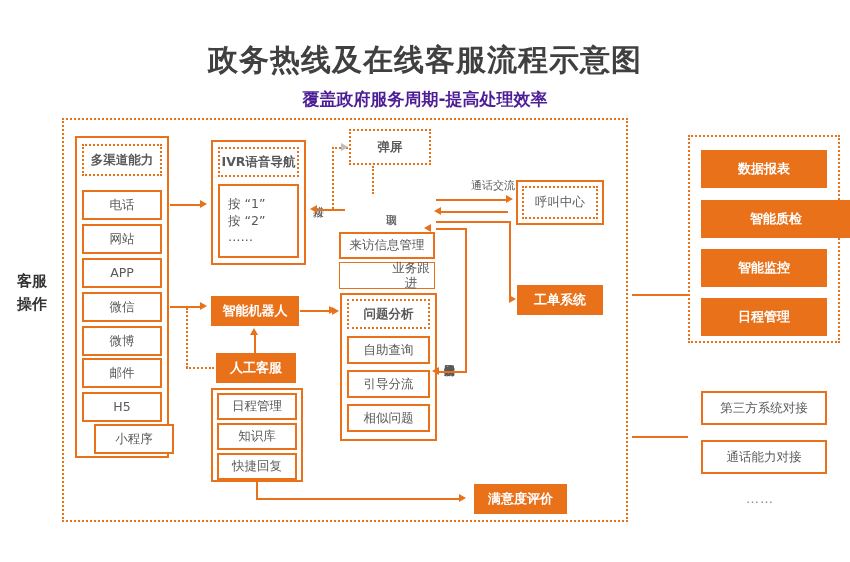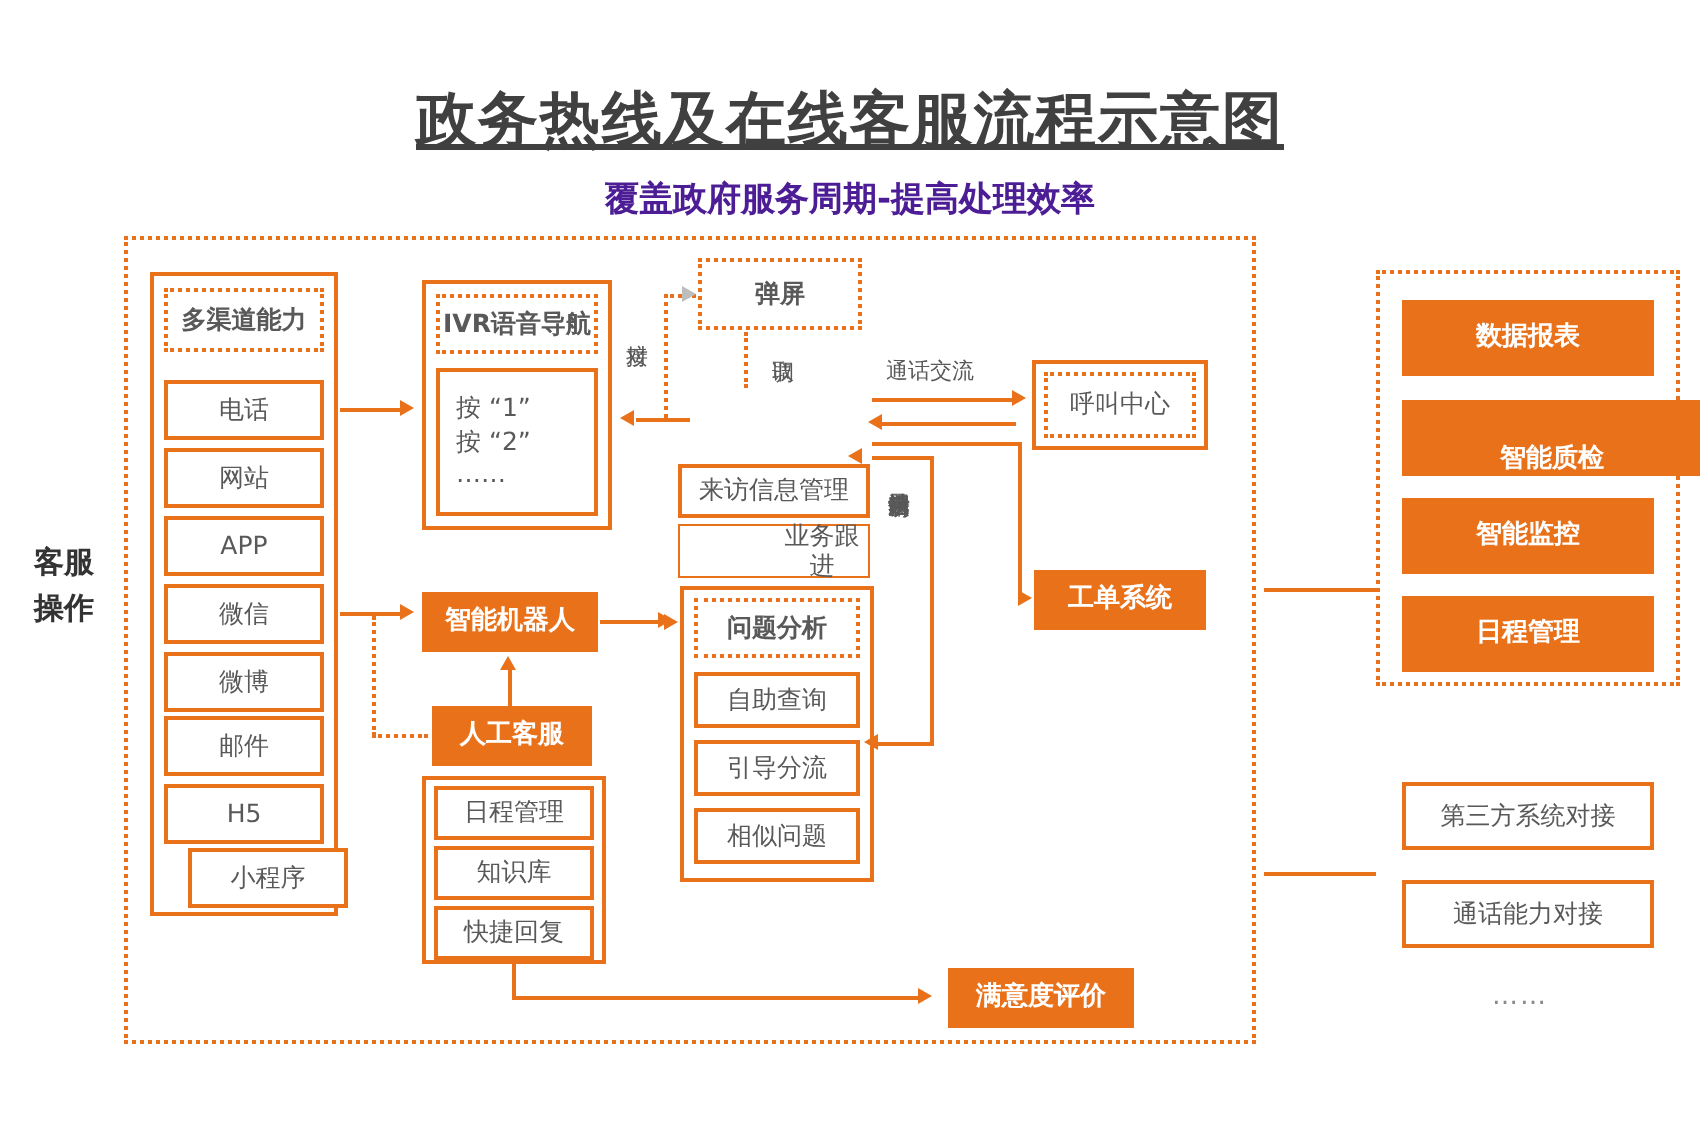--- a/index.html
+++ b/index.html
@@ -8,21 +8,21 @@
     background: #ffffff;
     font-family: "DejaVu Sans", "Liberation Sans", sans-serif;
     overflow: hidden;
   }
   #root { position: relative; width: 850px; height: 562px; }
 
   
   .title {
     position: absolute; left: 0; top: 40px; width: 850px;
     text-align: center; font-size: 30px; font-weight: 700;
-    color: #404040; letter-spacing: 1px; text-decoration: underline;
+    color: #404040; letter-spacing: 1px;
   }
   .subtitle {
     position: absolute; left: 0; top: 88px; width: 850px;
     text-align: center; font-size: 17px; font-weight: 700;
     color: #4c1d95;
   }
 
   
   .side-label {
     position: absolute; left: 4px; top: 270px; width: 56px;
@@ -60,21 +60,21 @@
   }
   .container-solid {
     position: absolute;
     border: 2px solid #E8711A;
     background: transparent;
   }
 
   
   .conn-label {
     position: absolute; color: #595959; font-size: 11px;
-    line-height: 1.05; text-align: left;
+    line-height: 1.05; text-align: right;
   }
   .conn-label.vert {
     writing-mode: vertical-rl; text-orientation: upright;
     letter-spacing: 0px;
   }
 
   
   .ln-h { position: absolute; height: 2px; background: #E8711A; }
   .ln-v { position: absolute; width: 2px; background: #E8711A; }
   .ln-h-dot {
@@ -207,21 +207,21 @@
 
   <div class="box box-filled" style="left:474px; top:484px; width:93px; height:30px;">
     <span>满意度评价</span>
   </div>
 
   <div class="container-dotted" style="left:688px; top:135px; width:152px; height:208px;"></div>
 
   <div class="box box-filled" style="left:701px; top:150px; width:126px; height:38px;">
     <span>数据报表</span>
   </div>
-  <div class="box box-filled" style="left:701px; top:200px; width:150px; height:38px;align-items:flex-end;">
+  <div class="box box-filled" style="left:701px; top:200px; width:150px; height:38px;">
     <span>智能质检</span>
   </div>
   <div class="box box-filled" style="left:701px; top:249px; width:126px; height:38px;">
     <span>智能监控</span>
   </div>
   <div class="box box-filled" style="left:701px; top:298px; width:126px; height:38px;">
     <span>日程管理</span>
   </div>
 
   <div class="box box-outline" style="left:701px; top:391px; width:126px; height:34px;">

